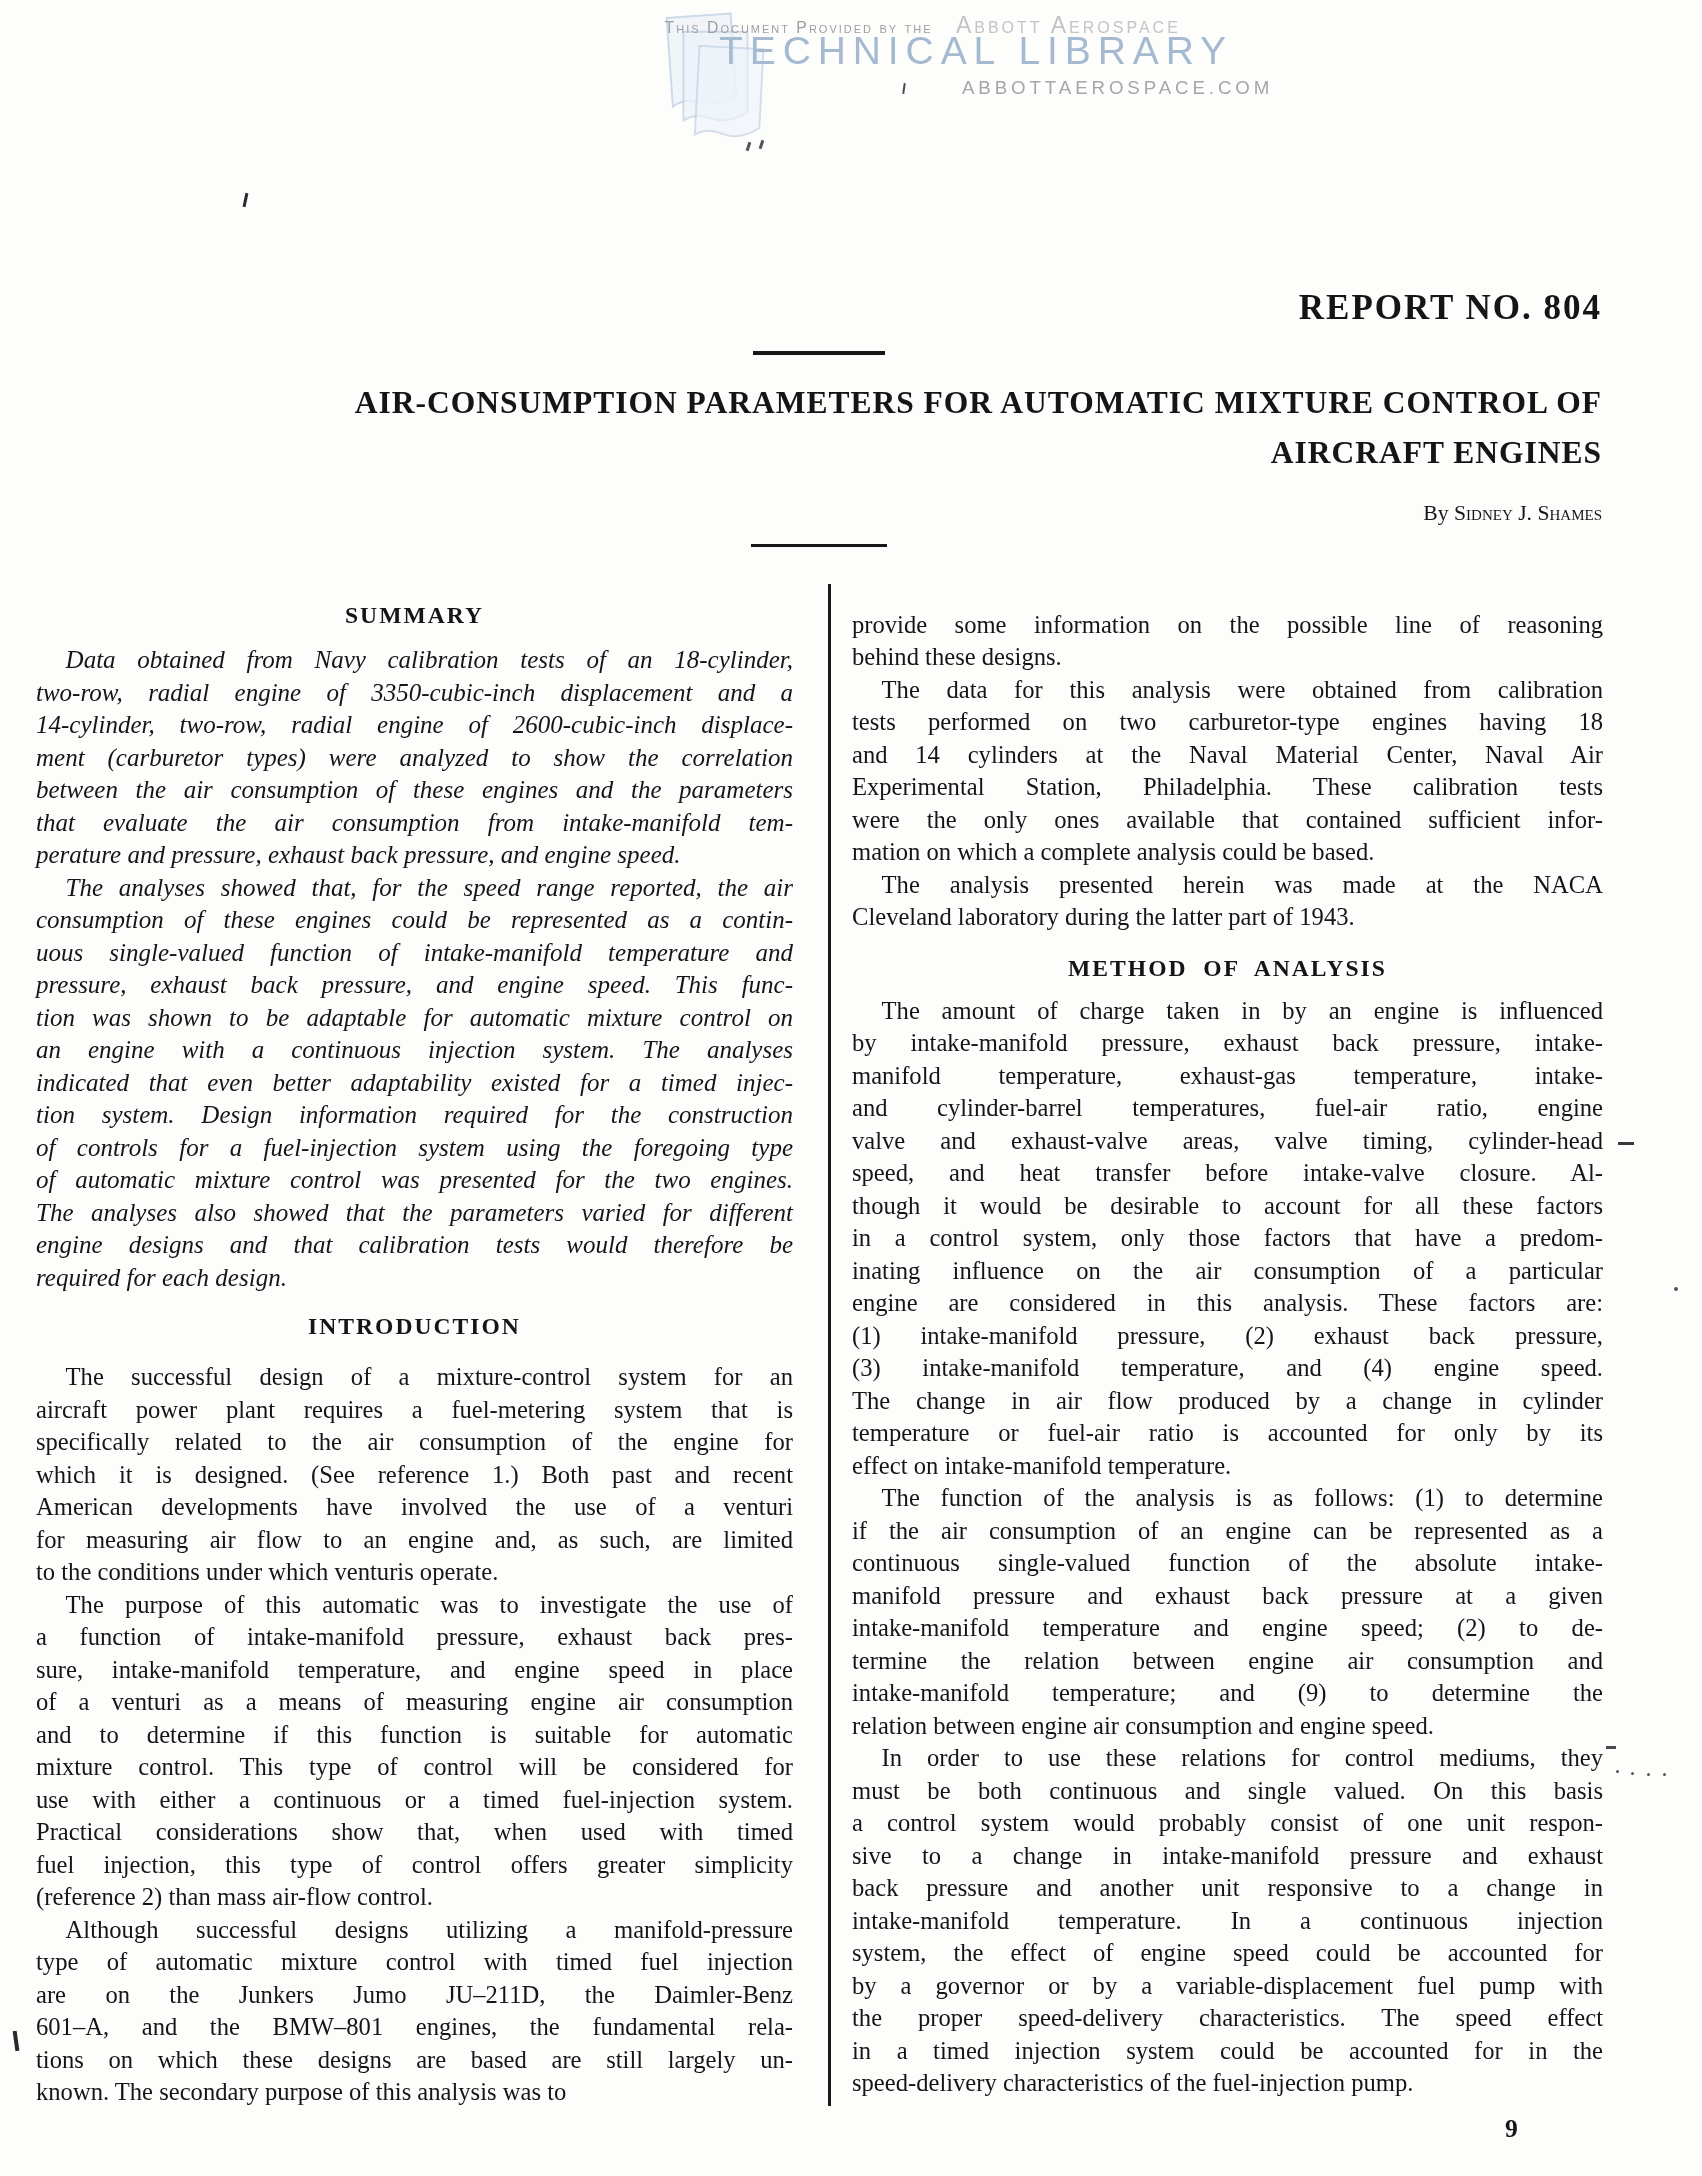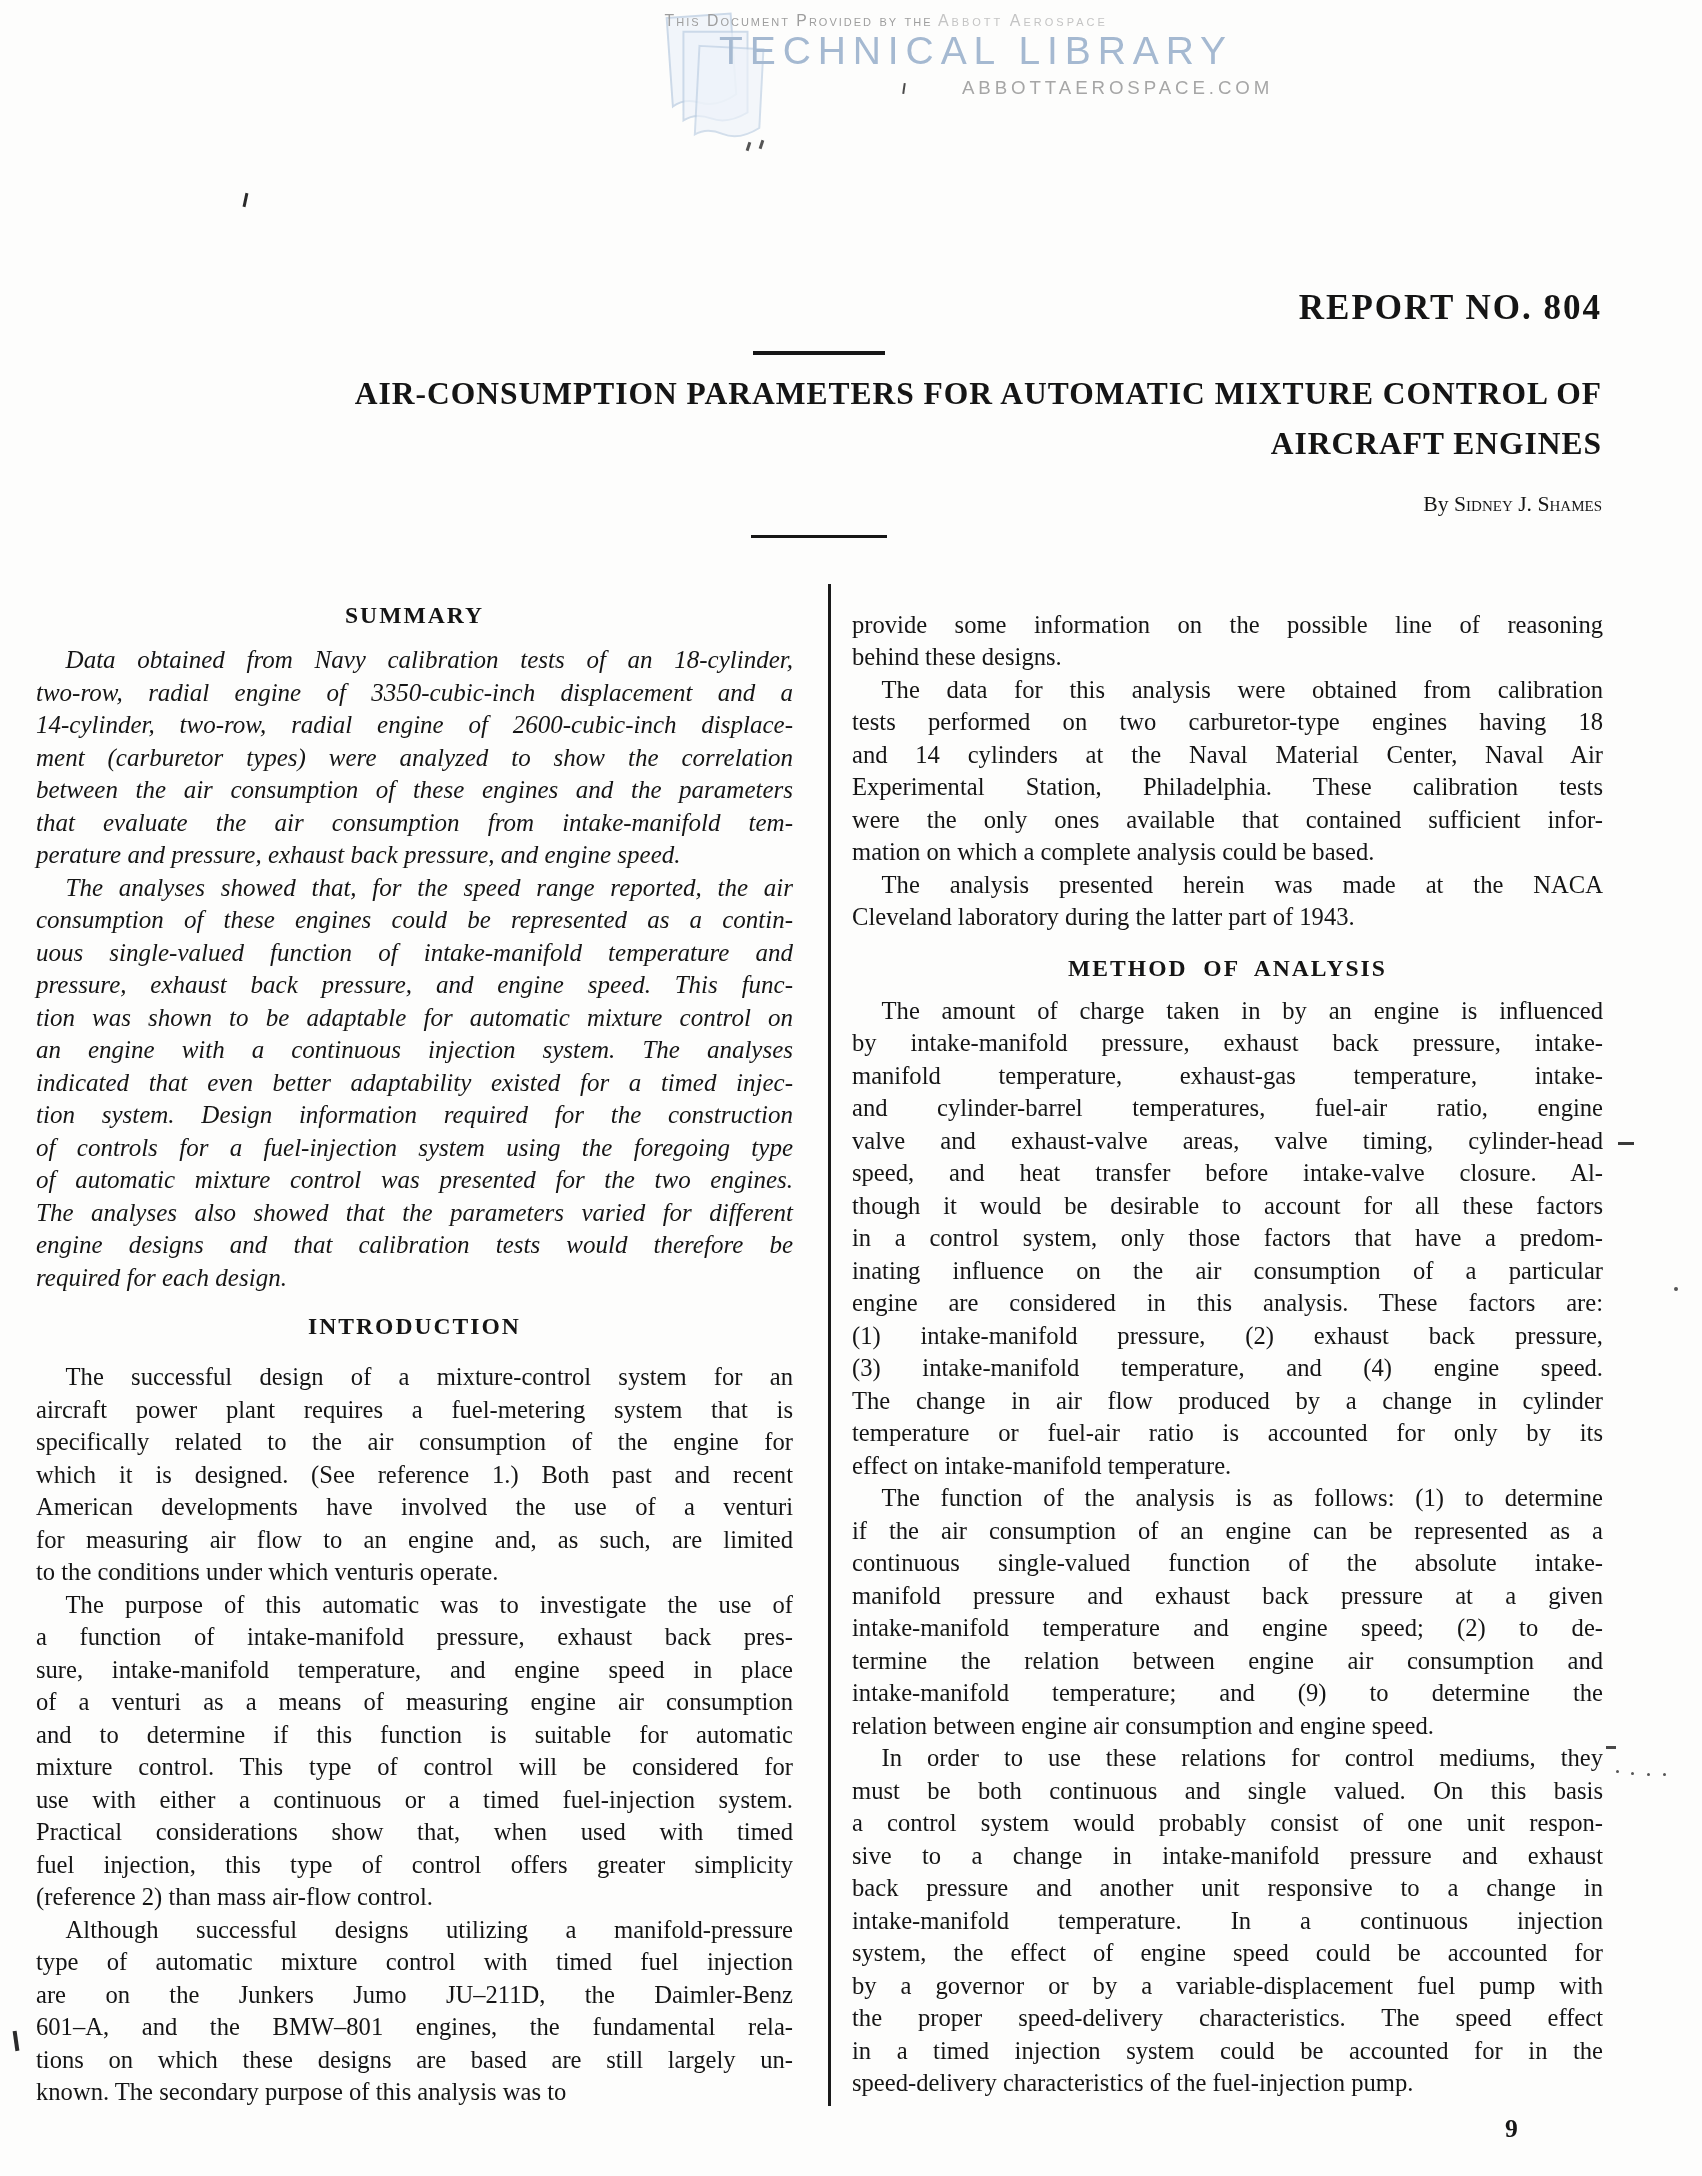--- a/index.html
+++ b/index.html
@@ -8,31 +8,31 @@
   }
   html,body{margin:0;padding:0;background:#e8e8e8;}
   .page{position:relative;width:1702px;height:2176px;background:var(--paper);
         font-family:"Liberation Serif",serif;color:var(--ink);overflow:hidden;}
 
   
   .wm{position:absolute;top:5.9px;left:640px;width:670px;height:148px;font-family:"Liberation Sans",sans-serif;}
   .wm-logo{position:absolute;left:0;top:3.9px;z-index:0;}
   .wm-line1{position:absolute;left:24.6px;top:5.9px;z-index:1;white-space:nowrap;}
   .wm-provided{font-variant:small-caps;font-size:15.8px;letter-spacing:2px;color:var(--wm-gray);}
-  .wm-brand{font-variant:small-caps;font-size:16px;letter-spacing:3px;color:var(--wm-lgray);margin-left:1px;}
+  .wm-brand{font-variant:small-caps;font-size:23px;letter-spacing:3px;color:var(--wm-lgray);margin-left:19px;}
   .wm-lib{position:absolute;left:79px;top:23.6px;z-index:1;font-size:39px;letter-spacing:6.9px;
           color:var(--wm-blue);white-space:nowrap;}
   .wm-site{position:absolute;left:322px;top:71px;z-index:1;font-size:18.7px;letter-spacing:3.9px;color:var(--wm-site);}
 
   
   .title-block{position:absolute;left:36px;top:288px;width:1566px;text-align:right;}
   .report-no{font-size:35px;line-height:39px;font-weight:bold;letter-spacing:2px;}
   .hrule{height:4.9px;background:#161616;margin:0 auto;}
   .rule1{width:132px;margin-top:23.6px;}
-  .main-title{margin-top:14px;font-size:31.5px;line-height:50px;font-weight:bold;letter-spacing:1px;}
+  .main-title{margin-top:23px;font-size:31.5px;line-height:50px;font-weight:bold;letter-spacing:1px;}
   .byline{margin-top:21.7px;font-size:21.7px;line-height:27.6px;}
   .byline .author{font-variant:small-caps;}
   .rule2{width:136px;height:3.9px;margin-top:15.8px;}
 
   
   .col{position:absolute;top:581px;margin-top:20px;}
   .col-left{left:36px;width:757px;}
   .col-right{left:852px;width:751px;padding-top:7.9px;}
   .divider{position:absolute;left:828px;top:584px;width:3px;height:1522px;background:#1b1b1b;}
 

